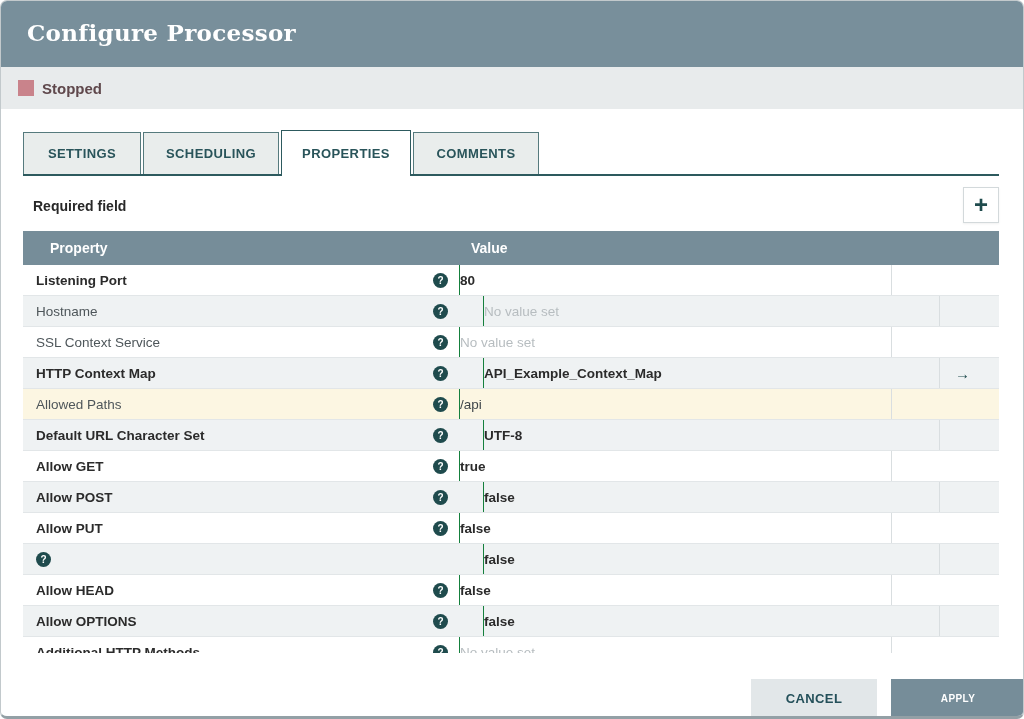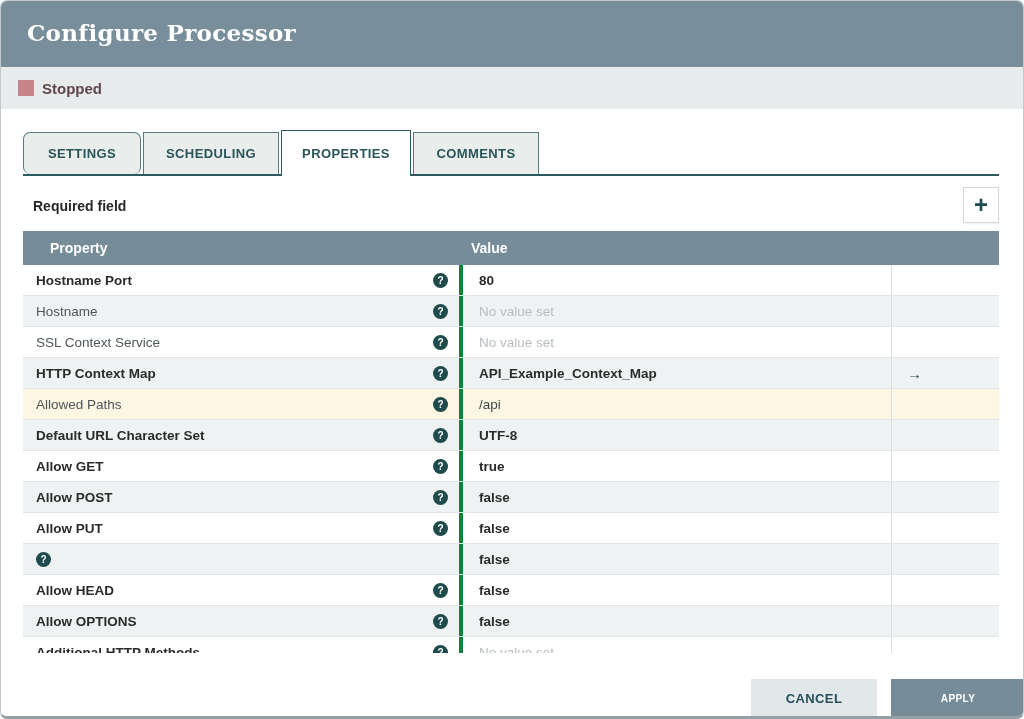--- a/index.html
+++ b/index.html
@@ -57,34 +57,34 @@
     font-size:24px; font-weight:700; color:#1f4b4d; line-height:1; cursor:pointer;
   }
 
   
   .prop-table { position:absolute; top:230px; left:22px; width:976px; height:422px; overflow:hidden; }
   .thead { display:flex; height:34px; background:#768d99; color:#fff; font-size:14px; font-weight:700; }
   .th-prop  { width:436px; line-height:34px; padding-left:27px; }
   .th-value { flex:1; line-height:34px; padding-left:12px; }
 
   .prop-row { display:flex; height:31px; border-bottom:1px solid #e2e6e8; background:#fff; }
-  .prop-row.even { background:#eff2f3; }
+  .prop-row.even { background:#eff2f3;gap:24px; }
   .prop-row.highlight { background:#fcf6e2; }
 
   .cell-prop { width:436px; display:flex; align-items:center; padding-left:13px; }
   .prop-name { flex:1; font-size:13.5px; color:#4e565a; white-space:nowrap; overflow:hidden; }
   .prop-name.req { font-weight:700; color:#2b2b2b; }
   .help-icon {
     flex:0 0 auto; width:15px; height:15px; margin-right:11px; border-radius:50%;
     background:#1f4b4d; color:#fff; font-size:10px; font-weight:700;
     display:flex; align-items:center; justify-content:center; cursor:pointer;
   }
   .cell-value {
-    width:432px; border-left:4px solid #15803d;
-    display:flex; align-items:center; padding-left:16px;
+    width:432px; border-left:1px solid #15803d;
+    display:flex; align-items:center; padding-left:0;
     font-size:13.5px; color:#3f464a; cursor:pointer;
   }
   .cell-value.set-req { font-weight:700; color:#2b2b2b; }
   .cell-value.unset { color:#b7bdc0; }
   .cell-actions { flex:1; border-left:1px solid #d9dee0; display:flex; align-items:center; padding-left:15px; }
   .goto-arrow { color:#1f4b4d; font-size:15px; font-weight:700; cursor:pointer; }
 
   
   .cancel-btn {
     position:absolute; left:750px; top:678px; width:126px; height:38px;
@@ -105,21 +105,21 @@
   <div class="dlg-header">
     <div class="dlg-title">Configure Processor</div>
   </div>
 
   <div class="status-bar">
     <div class="status-square"></div>
     <div class="status-label">Stopped</div>
   </div>
 
   <div class="tabbar">
-  <div class="tab" style="width: 118px; border-radius: 7px;">
+  <div class="tab" style="width: 118px;">
         <span class="tab-label">SETTINGS</span>
       </div>
 
   <div class="tab" style="width: 136px;">
         <span class="tab-label">SCHEDULING</span>
       </div>
 
   <div class="tab active" style="width: 130px;">
         <span class="tab-label">PROPERTIES</span>
       </div>
@@ -136,21 +136,21 @@
   </button>
 
   <div class="prop-table">
     <div class="thead">
       <div class="th-prop">Property</div>
       <div class="th-value">Value</div>
     </div>
     <div id="rows">
   <div class="prop-row">
     <div class="cell-prop">
-      <span class="prop-name req">Hostname Port</span>
+      <span class="prop-name req">Listening Port</span>
       <span class="help-icon">?</span>
     </div>
     <div class="cell-value set-req">80</div>
     <div class="cell-actions"></div>
   </div>
 
   <div class="prop-row even">
     <div class="cell-prop">
       <span class="prop-name">Hostname</span>
       <span class="help-icon">?</span>

